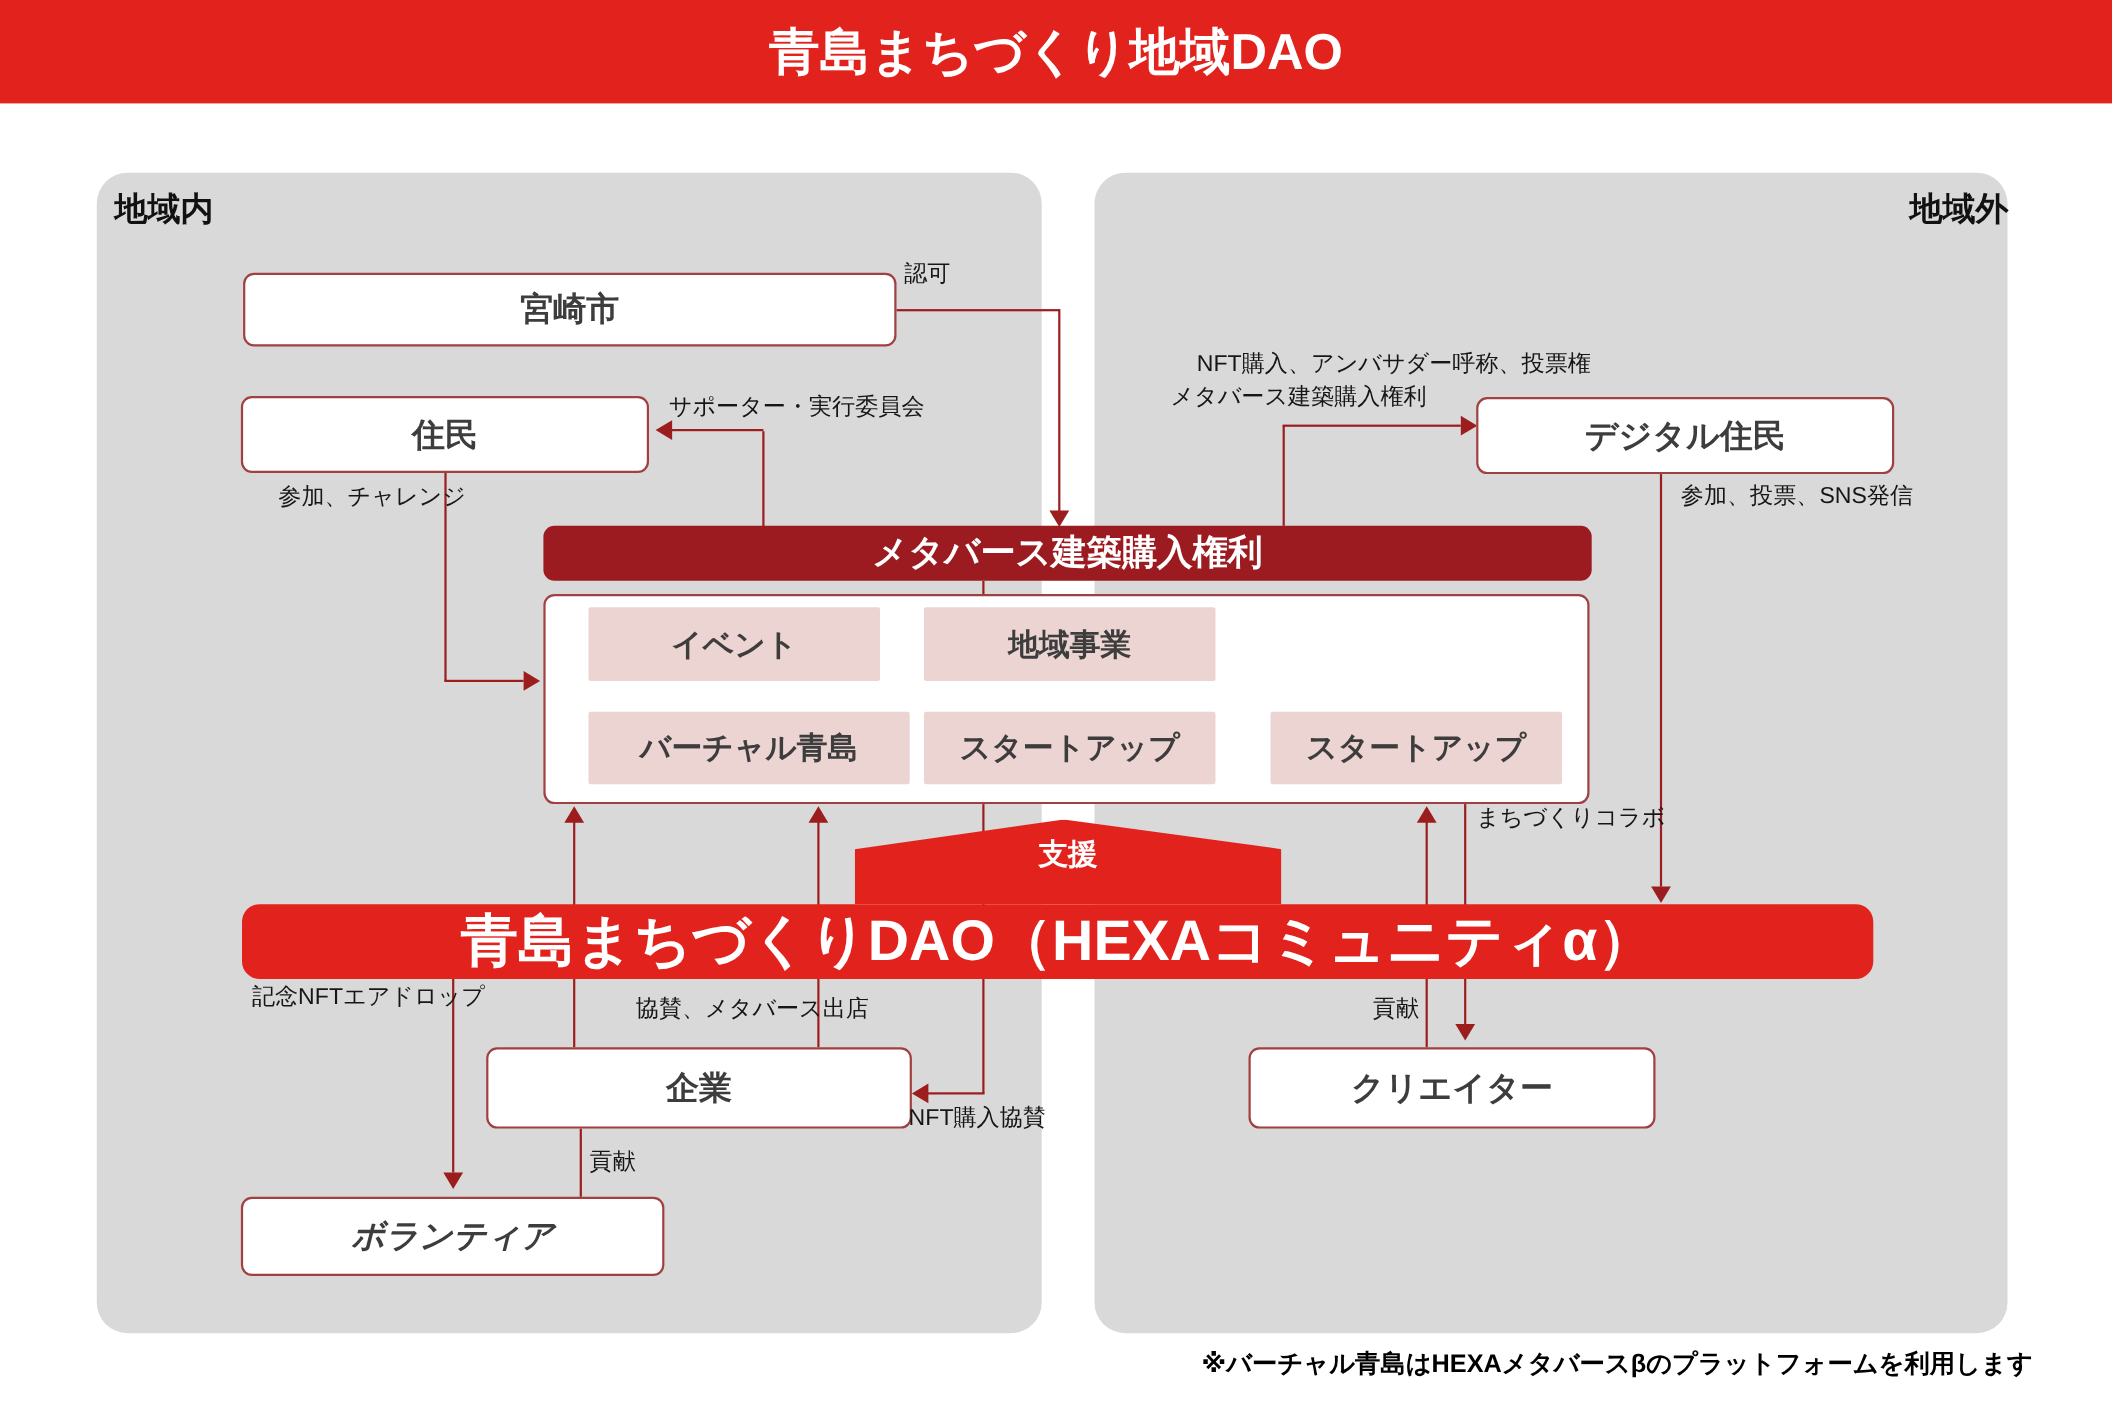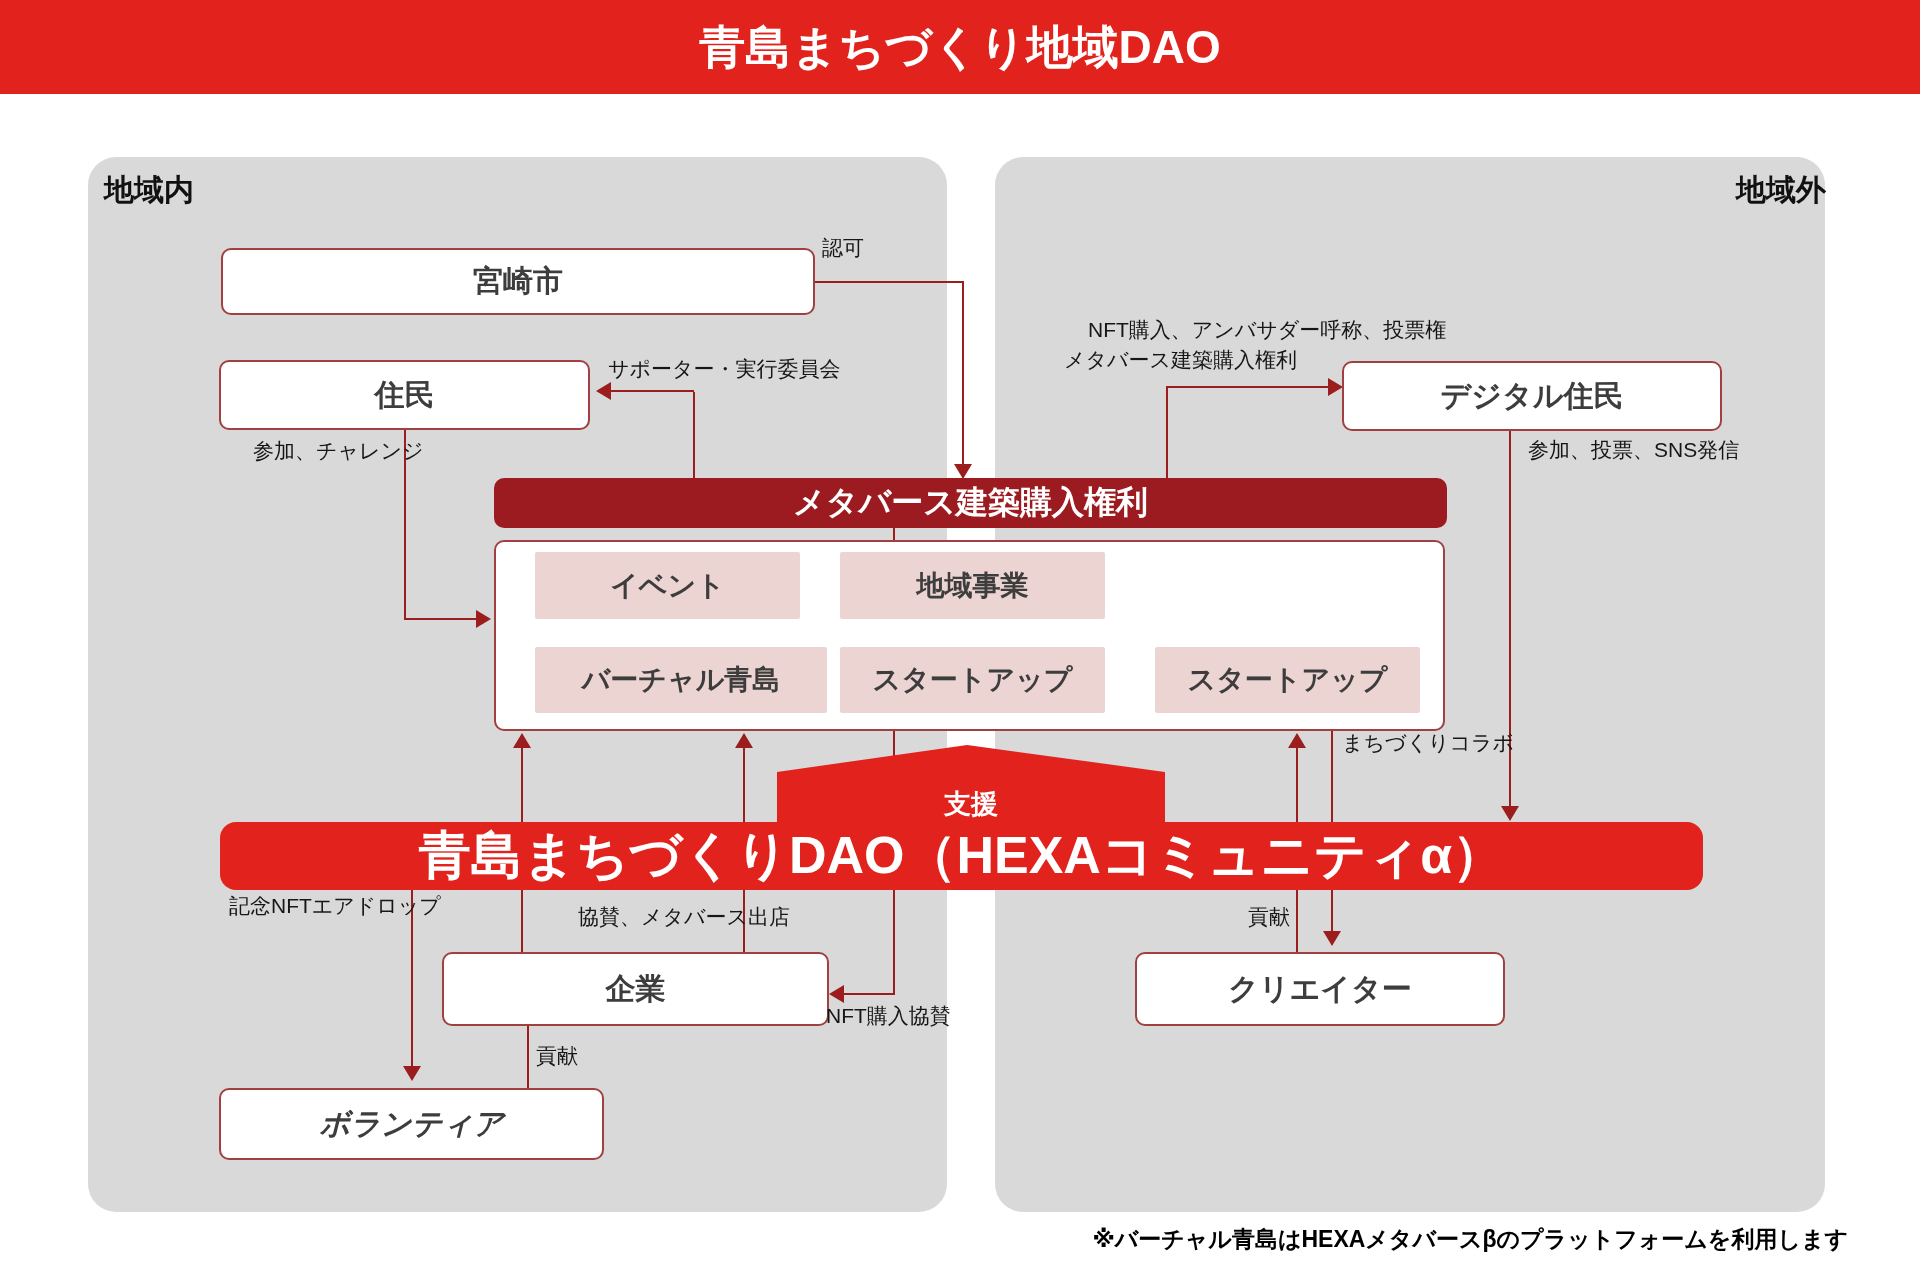--- a/index.html
+++ b/index.html
@@ -20,21 +20,21 @@
   .panel{top:157px;height:1055px;background:var(--gray);border-radius:28px;z-index:0;}
   .panel-left{left:88px;width:859px;}
   .panel-right{left:995px;width:830px;}
   .region-label{font-size:30px;font-weight:bold;color:#111;z-index:3;}
   .node{background:#fff;border:2px solid var(--box-border);border-radius:10px;display:flex;align-items:center;justify-content:center;font-size:30px;font-weight:bold;color:var(--ink);z-index:2;}
   .council-bar{left:494px;top:478px;width:953px;height:50px;background:var(--dark-red);border-radius:10px;display:flex;align-items:center;justify-content:center;font-size:32px;font-weight:bold;color:#fff;z-index:2;}
   .container-box{left:494px;top:540px;width:951px;height:191px;background:#fff;border:2px solid var(--box-border);border-radius:10px;z-index:2;}
   .pill{background:var(--pink);border-radius:2px;display:flex;align-items:center;justify-content:center;font-size:28px;font-weight:bold;color:var(--ink);z-index:3;}
   .dao-bar{left:220px;top:822px;width:1483px;height:68px;background:var(--red);border-radius:16px;display:flex;align-items:center;justify-content:center;font-size:52px;font-weight:bold;color:#fff;z-index:2;}
   .shien{left:777px;top:745px;width:388px;height:77px;background:var(--red);clip-path:polygon(0 35%,49% 0,100% 35%,100% 100%,0 100%);z-index:2;display:flex;align-items:flex-end;justify-content:center;}
-  .shien span{font-size:27px;font-weight:bold;color:#fff;margin-bottom:0;}
+  .shien span{font-size:27px;font-weight:bold;color:#fff;margin-bottom:28px;}
   .line{background:var(--line);z-index:1;}
   .elabel{font-size:21px;font-weight:500;color:#161616;white-space:nowrap;z-index:3;}
   .ah{width:0;height:0;z-index:2;}
   .ah-down{border-left:9px solid transparent;border-right:9px solid transparent;border-top:15px solid var(--line);}
   .ah-up{border-left:9px solid transparent;border-right:9px solid transparent;border-bottom:15px solid var(--line);}
   .ah-left{border-top:9px solid transparent;border-bottom:9px solid transparent;border-right:15px solid var(--line);}
   .ah-right{border-top:9px solid transparent;border-bottom:9px solid transparent;border-left:15px solid var(--line);}
   .footnote{right:72px;top:1224px;font-size:23px;font-weight:600;color:#000;z-index:3;white-space:nowrap;}
 </style>
 </head>

